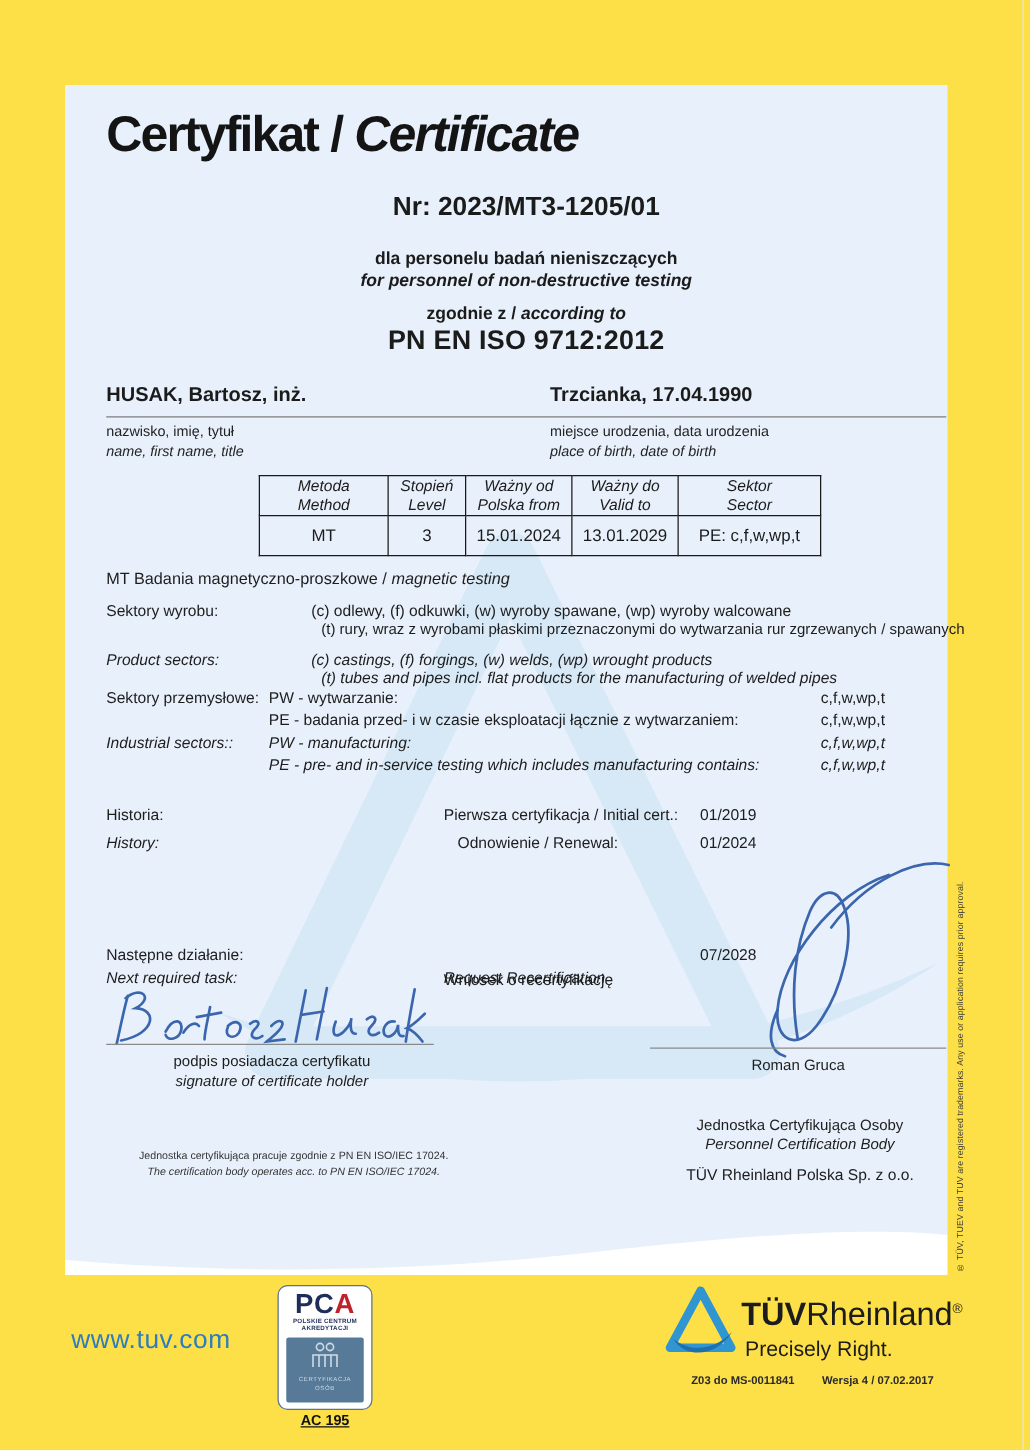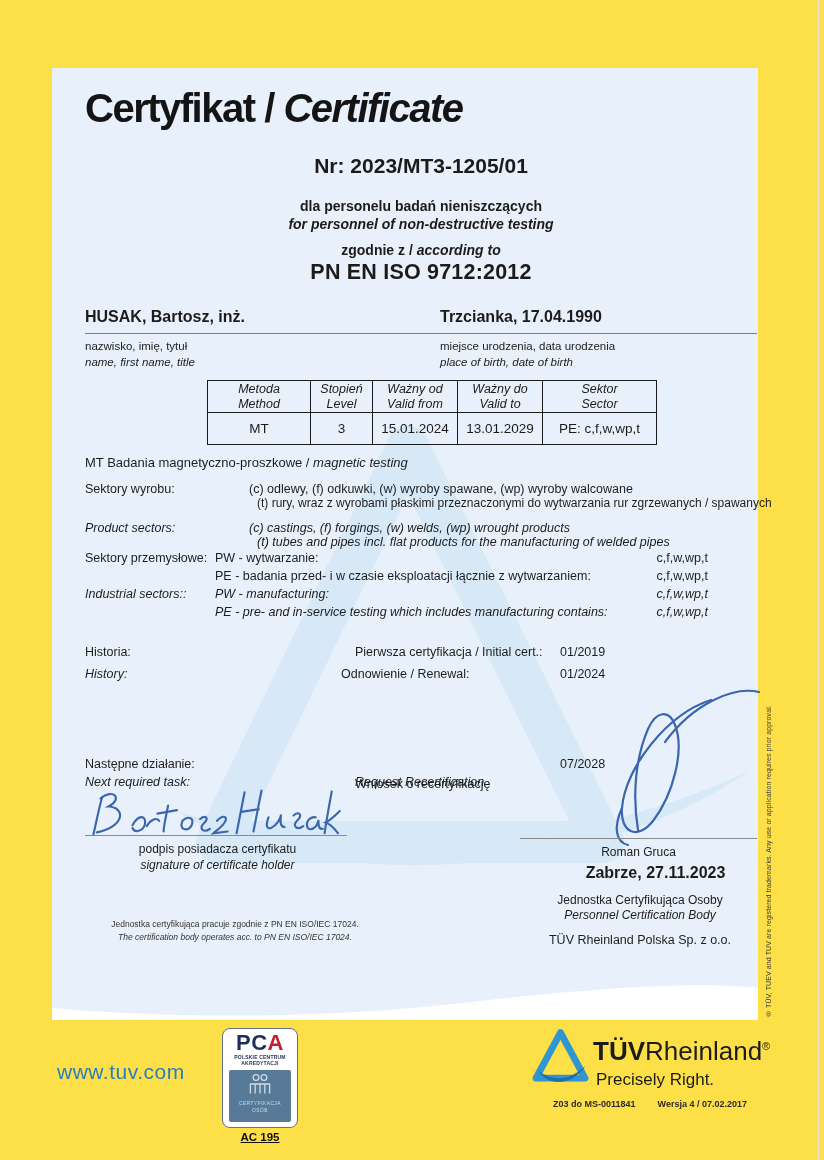--- a/index.html
+++ b/index.html
@@ -95,21 +95,21 @@
       <th>
             <div>Metoda</div>
             <div>Method</div>
           </th>
       <th>
             <div>Stopień</div>
             <div>Level</div>
           </th>
       <th>
             <div>Ważny od</div>
-            <div>Valid from</div>
+            <div>Polska from</div>
           </th>
       <th>
             <div>Ważny do</div>
             <div>Valid to</div>
           </th>
       <th>
             <div>Sektor</div>
             <div>Sector</div>
           </th>
     </tr>
@@ -143,21 +143,21 @@
   <div class="abs txt ital" style="left:85px; top:587px;">Industrial sectors::</div>
   <div class="abs txt ital" style="left:215px; top:587px;">PW - manufacturing:</div>
   <div class="abs txt ital valcol" style="left:620px; top:587px;">c,f,w,wp,t</div>
   <div class="abs txt ital" style="left:215px; top:605px;">PE - pre- and in-service testing which includes manufacturing contains:</div>
   <div class="abs txt ital valcol" style="left:620px; top:605px;">c,f,w,wp,t</div>
 
   <div class="abs txt" style="left:85px; top:645px;">Historia:</div>
   <div class="abs txt ital" style="left:85px; top:667px;">History:</div>
   <div class="abs txt" style="left:355px; top:645px;">Pierwsza certyfikacja / Initial cert.:</div>
   <div class="abs txt" style="left:560px; top:645px;">01/2019</div>
-  <div class="abs txt" style="left:341px; top:667px;">Odnowienie / Renewal:</div>
+  <div class="abs txt" style="left:366px; top:667px;">Odnowienie / Renewal:</div>
   <div class="abs txt" style="left:560px; top:667px;">01/2024</div>
 
   <div class="abs txt" style="left:85px; top:757px;">Następne działanie:</div>
   <div class="abs txt ital" style="left:85px; top:775px;">Next required task:</div>
   <div class="abs txt" style="left:355px; top:757px;margin-top:20px;">Wniosek o recertyfikację</div>
   <div class="abs txt ital" style="left:355px; top:775px;">Request Recertification</div>
   <div class="abs txt" style="left:560px; top:757px;">07/2028</div>
 
   <svg class="abs" style="left:88px; top:784px;" width="258" height="54" viewBox="0 0 290 60">
     <g fill="none" stroke="#3b66ae" stroke-width="2.4" stroke-linecap="round">
@@ -186,21 +186,20 @@
 
   <svg class="abs" style="left:515px; top:680px;" width="248" height="168" viewBox="0 0 248 168">
     <g fill="none" stroke="#3b66ae" stroke-width="2.2" stroke-linecap="round">
       <path d="M196,20 C152,34 110,88 107,128 C105,152 122,161 138,141 C158,115 170,70 160,45 C154,29 141,31 133,49 C121,77 117,113 123,150"></path>
       <path d="M150,62 C178,24 218,6 244,12"></path>
       <path d="M107,128 C98,148 101,162 113,165"></path>
     </g>
   </svg>
   <div class="abs sigline" style="left:520px; top:838px; width:237px;"></div>
   <div class="abs txt center" style="left:520px; top:845px; width:237px; font-size:12px;">Roman Gruca</div>
-  <div class="abs b center" style="left:548px; top:864px; width:215px; font-size:16px;">Zabrze, 27.11.2023</div>
 
   <div class="abs txt center" style="left:520px; top:893px; width:240px; font-size:12px;">Jednostka Certyfikująca Osoby</div>
   <div class="abs txt ital center" style="left:520px; top:908px; width:240px; font-size:12px;">Personnel Certification Body</div>
   <div class="abs txt center" style="left:520px; top:933px; width:240px;">TÜV Rheinland Polska Sp. z o.o.</div>
 
   <div class="abs small-note center" style="left:85px; top:919px; width:300px;">Jednostka certyfikująca pracuje zgodnie z PN EN ISO/IEC 17024.</div>
   <div class="abs small-note ital center" style="left:85px; top:932px; width:300px;">The certification body operates acc. to PN EN ISO/IEC 17024.</div>
 
   <div class="abs side-note" style="left:765px; top:645px; height:372px;">® TÜV, TUEV and TUV are registered trademarks. Any use or application requires prior approval.</div>
 

